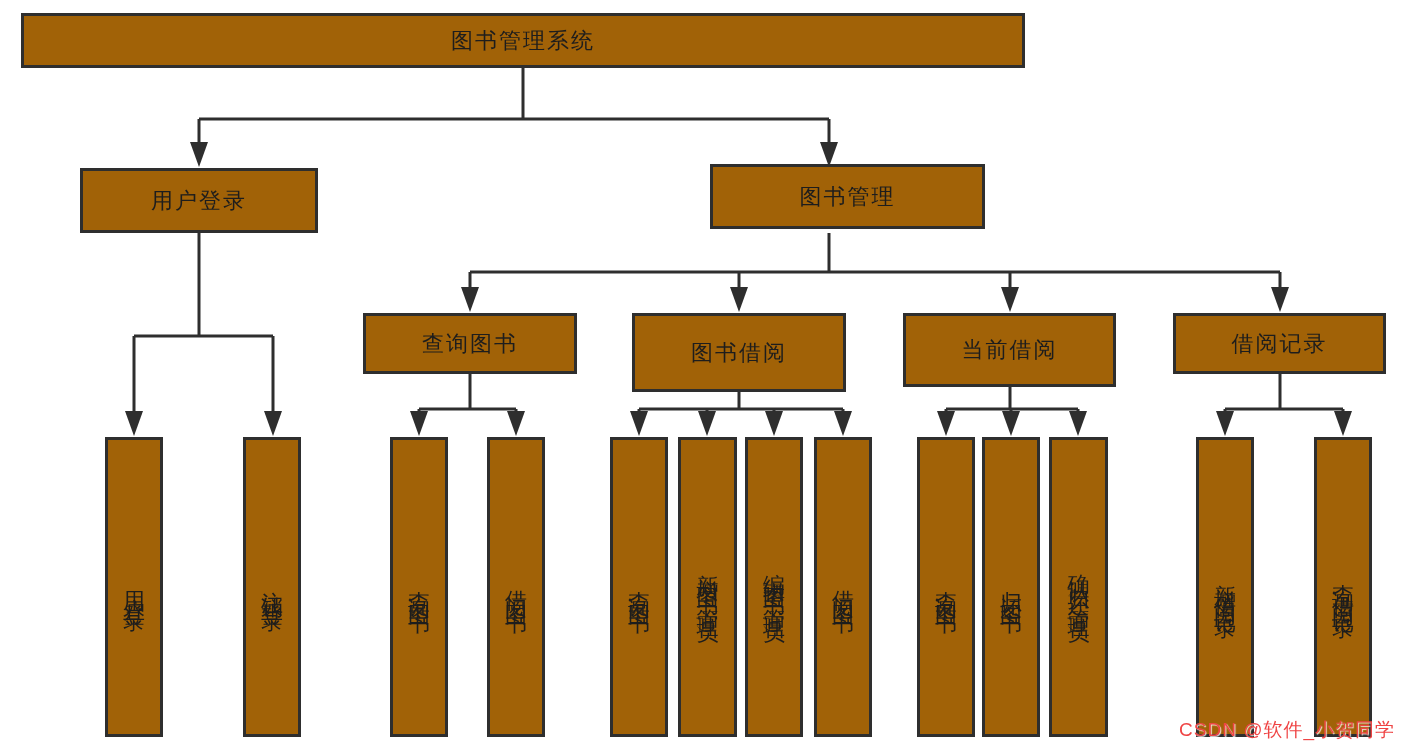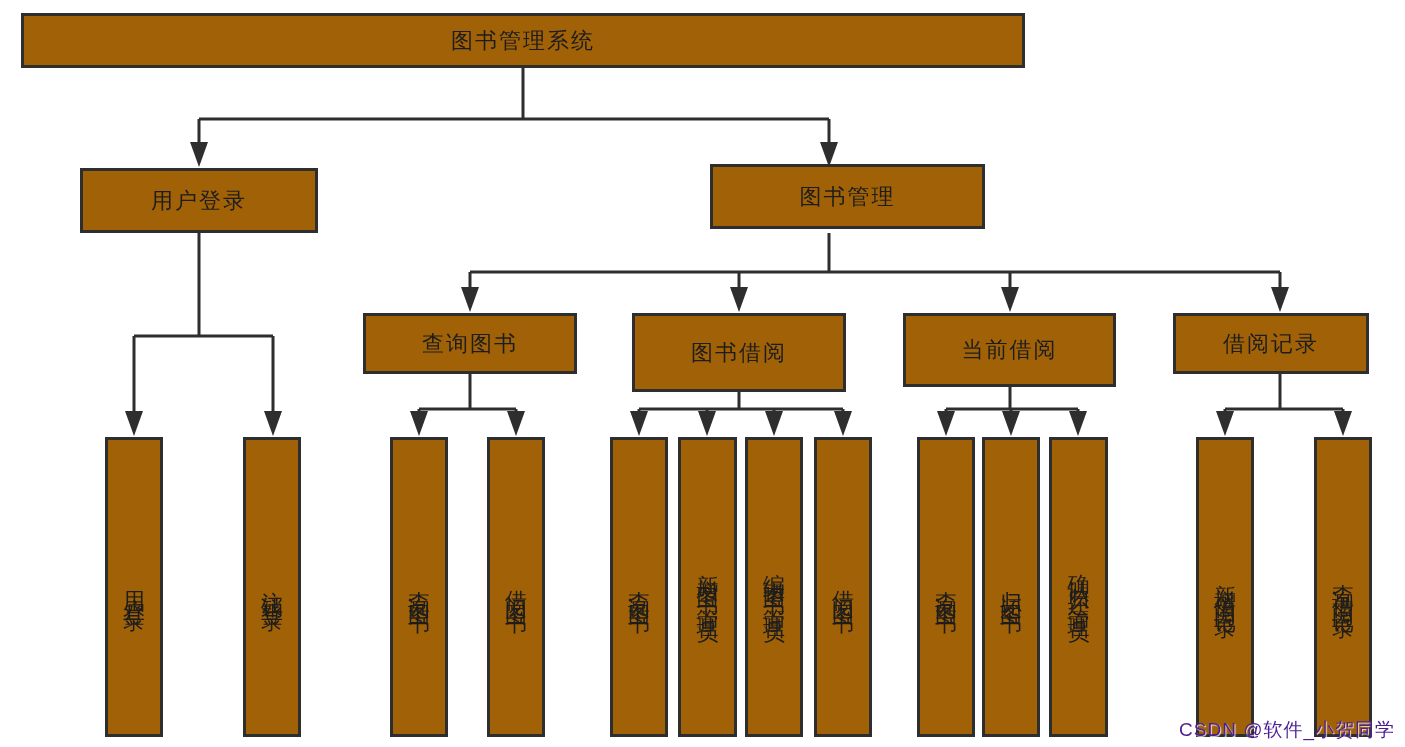--- a/index.html
+++ b/index.html
@@ -40,21 +40,21 @@
     text-orientation: mixed;
     font-size: 22px;
     letter-spacing: 7px;
     line-height: 1;
   }
   #watermark {
     position: absolute;
     right: 10px;
     bottom: 4px;
     font-size: 19px;
-    color: #4c1d95;
+    color: #ef4444;
     text-shadow: 1px 1px 1px rgba(255,255,255,0.85);
     letter-spacing: 1px;
     white-space: nowrap;
   }
 </style>
 </head>
 <body>
 
 <div id="stage">
 
@@ -118,21 +118,21 @@
 
   <div class="node hnode" style="left:363px; top:313px; width:214px; height:61px;">
     <span>查询图书</span>
   </div>
   <div class="node hnode" style="left:632px; top:313px; width:214px; height:79px;">
     <span>图书借阅</span>
   </div>
   <div class="node hnode" style="left:903px; top:313px; width:213px; height:74px;">
     <span>当前借阅</span>
   </div>
-  <div class="node hnode" style="left:1173px; top:313px; width:196px; height:61px;">
+  <div class="node hnode" style="left:1173px; top:313px; width:213px; height:61px;">
     <span>借阅记录</span>
   </div>
 
   <div class="node vnode" style="left:105px; top:437px; width:58px; height:300px;">
     <span>用户登录</span>
   </div>
   <div class="node vnode" style="left:243px; top:437px; width:58px; height:300px;">
     <span>注销登录</span>
   </div>
 

